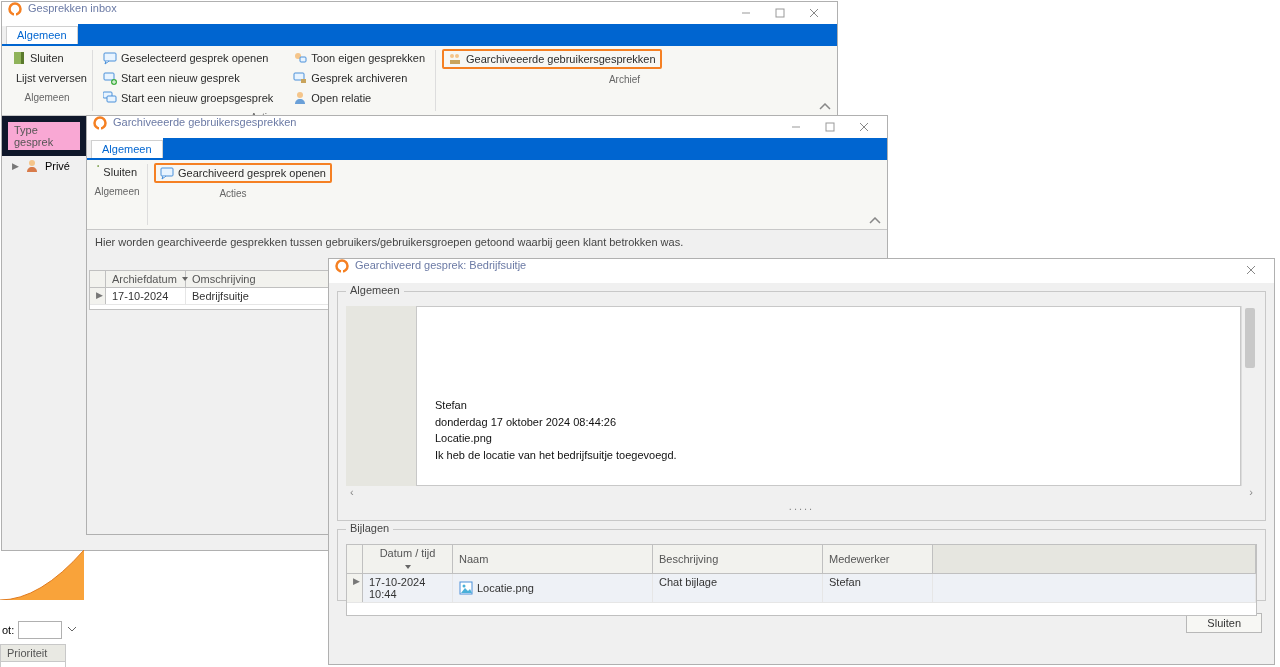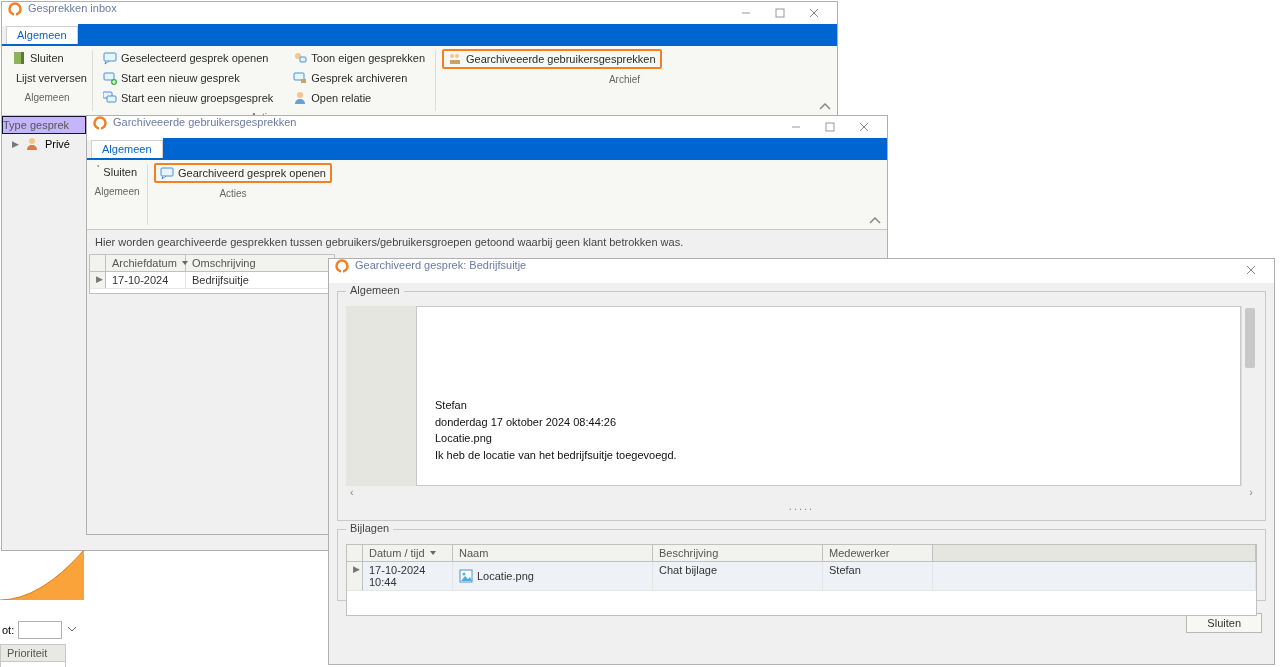--- a/index.html
+++ b/index.html
@@ -26,21 +26,21 @@
 .rbtn { display:flex; align-items:center; gap:4px; padding:2px 4px; white-space:nowrap; color:#2b2b2b; }
 .rib-label { text-align:center; color:#666; font-size:10px; padding:2px 0 3px; }
 .rib-sep { width:1px; background:#ddd; margin:4px 0; }
 .rib-collapse { margin-left:auto; display:flex; align-items:flex-end; padding:0 6px 4px; color:#888; }
 
 
 .hl { border:2px solid #f58023; border-radius:2px; }
 .hl-pad { padding:1px 4px; }
 
 
-.side-hdr { background:#c4b5fd; border:1px solid #0f172a; padding:2px 0; color:#555; }
+.side-hdr { background:#f9a8d4; border:6px solid #0f172a; padding:2px 6px; color:#555; }
 .side-row { display:flex; align-items:center; gap:6px; padding:3px 10px; }
 .side-row .arrow { color:#777; font-size:9px; }
 
 
 .ic { width:14px; height:14px; display:inline-block; }
 
 
 .grid { border:1px solid #c0c0c0; background:#fff; }
 .grid-head { display:flex; background:#f2f2ee; border-bottom:1px solid #c0c0c0; }
 .gh { border-right:1px solid #c0c0c0; padding:2px 6px; display:flex; align-items:center; gap:4px; color:#555; }
@@ -325,21 +325,21 @@
     </div>
     <div class="rib-collapse">
       <svg width="12" height="8">
           <path d="M1 6 L6 1 L11 6" fill="none" stroke="#888" stroke-width="1.5"></path>
         </svg>
     </div>
   </div>
 
   <div style="padding:6px 8px; color:#444;">Hier worden gearchiveerde gesprekken tussen gebruikers/gebruikersgroepen getoond waarbij geen klant betrokken was.</div>
 
-  <div class="grid" style="margin:0 2px; height:40px; width:246px; border-right:none;">
+  <div class="grid" style="margin:16px 2px; height:40px; width:246px; border-right:none;">
     <div class="grid-head">
       <div class="gh rowhandle"></div>
       <div class="gh" style="width:80px;">
         <span>Archiefdatum</span>
         <span>
             <svg width="8" height="8">
               <path d="M1 2l3 4 3-4z" fill="#666"></path>
             </svg>
           </span>
       </div>
@@ -393,21 +393,21 @@
       <span>›</span>
     </div>
     <div class="dots">.....</div>
   </div>
 
   <div class="field-frame" style="height:72px;">
     <div class="legend">Bijlagen</div>
     <div class="grid" style="height:72px;">
       <div class="grid-head">
         <div class="gh rowhandle"></div>
-        <div class="gh" style="width:90px;">
+        <div class="gh" style="width:90px;flex-direction:column;">
           <span>Datum / tijd</span>
           <span>
               <svg width="8" height="8">
                 <path d="M1 2l3 4 3-4z" fill="#666"></path>
               </svg>
             </span>
         </div>
         <div class="gh" style="width:200px;">Naam</div>
         <div class="gh" style="width:170px;">Beschrijving</div>
         <div class="gh" style="width:110px;">Medewerker</div>

